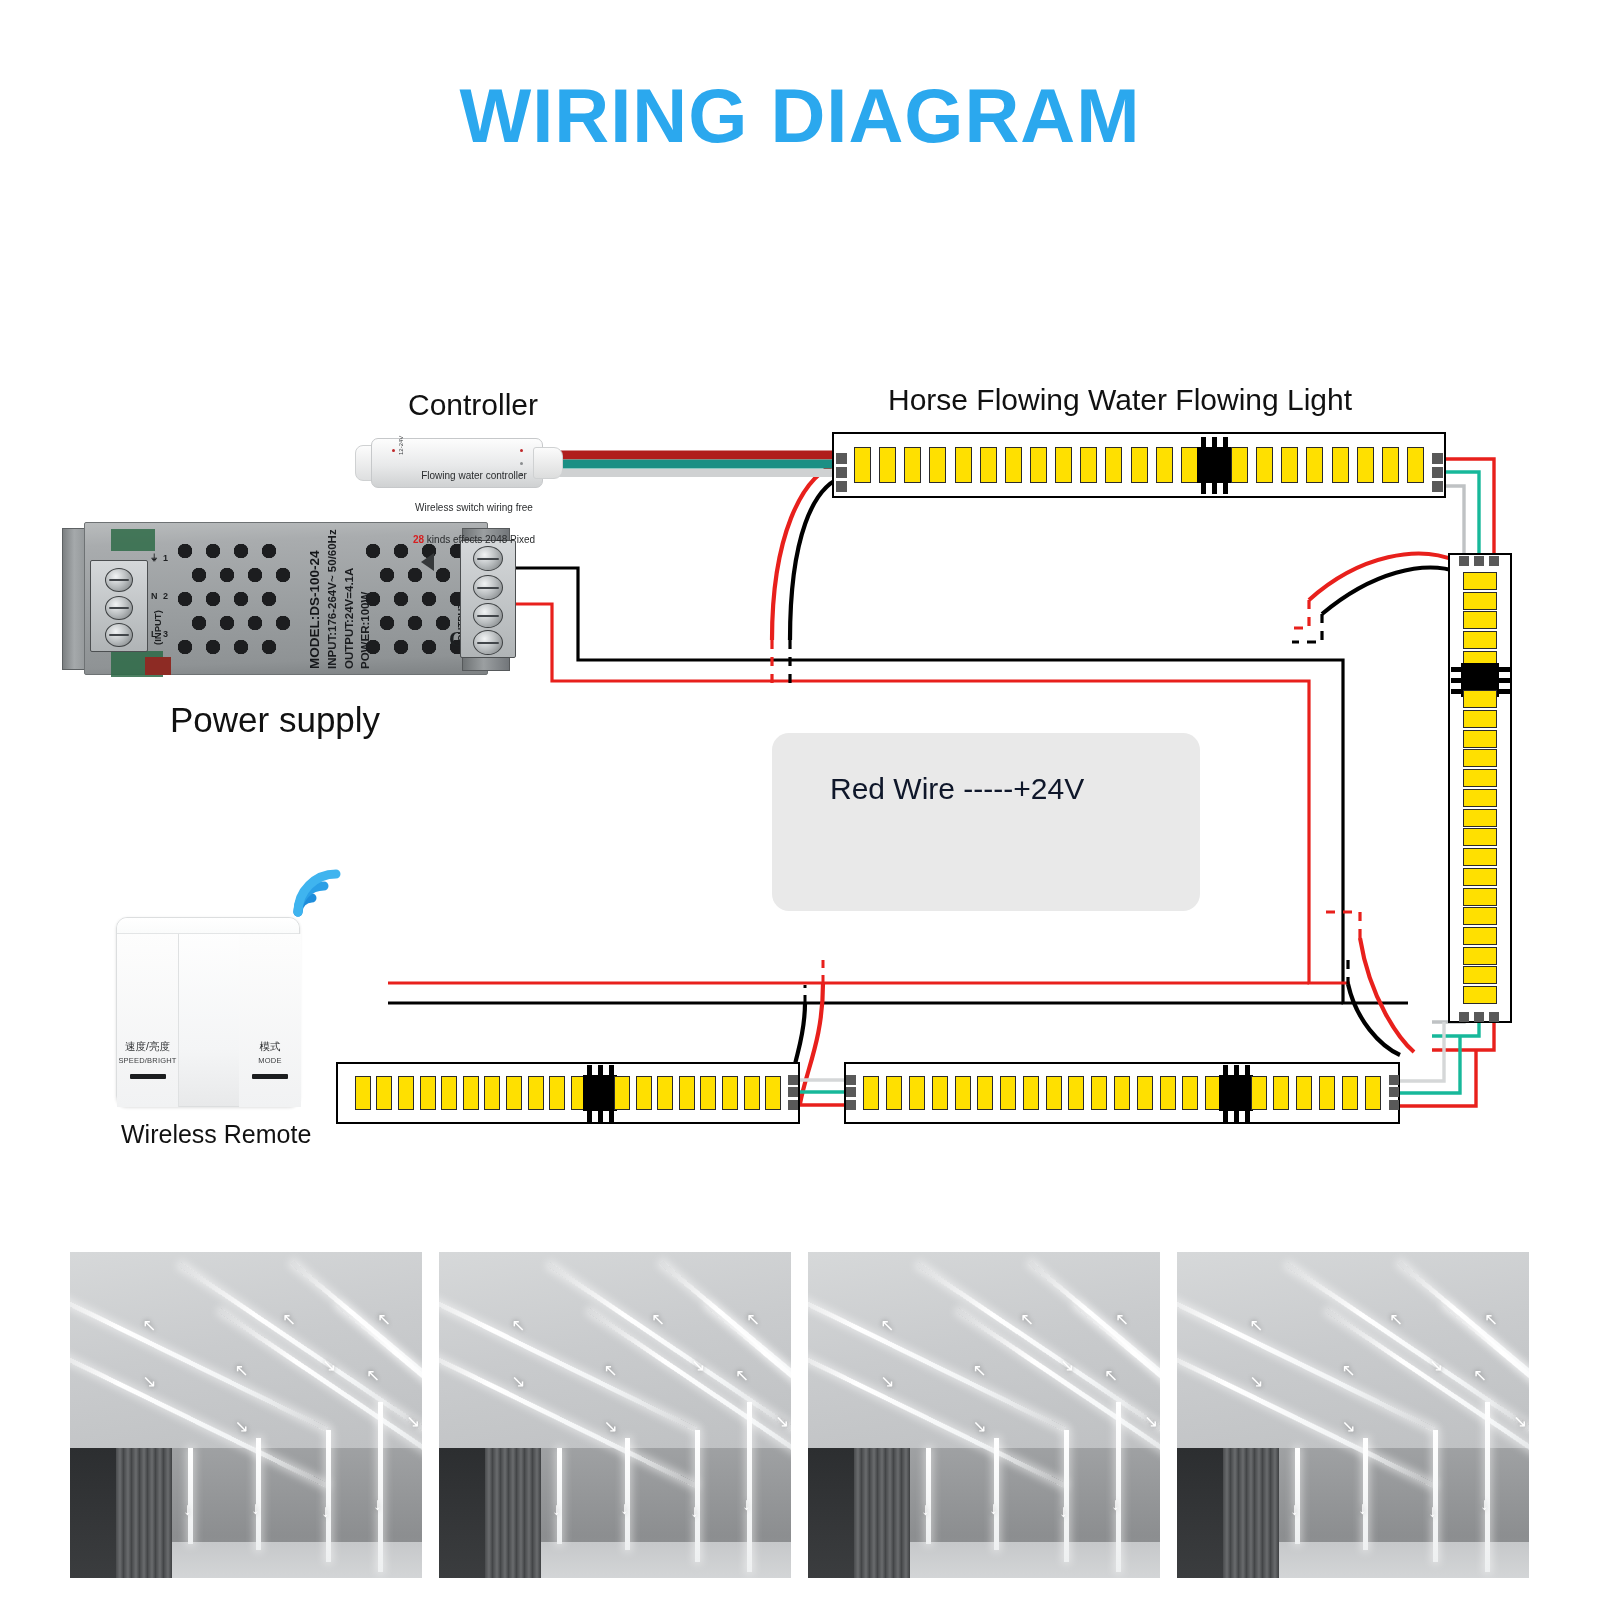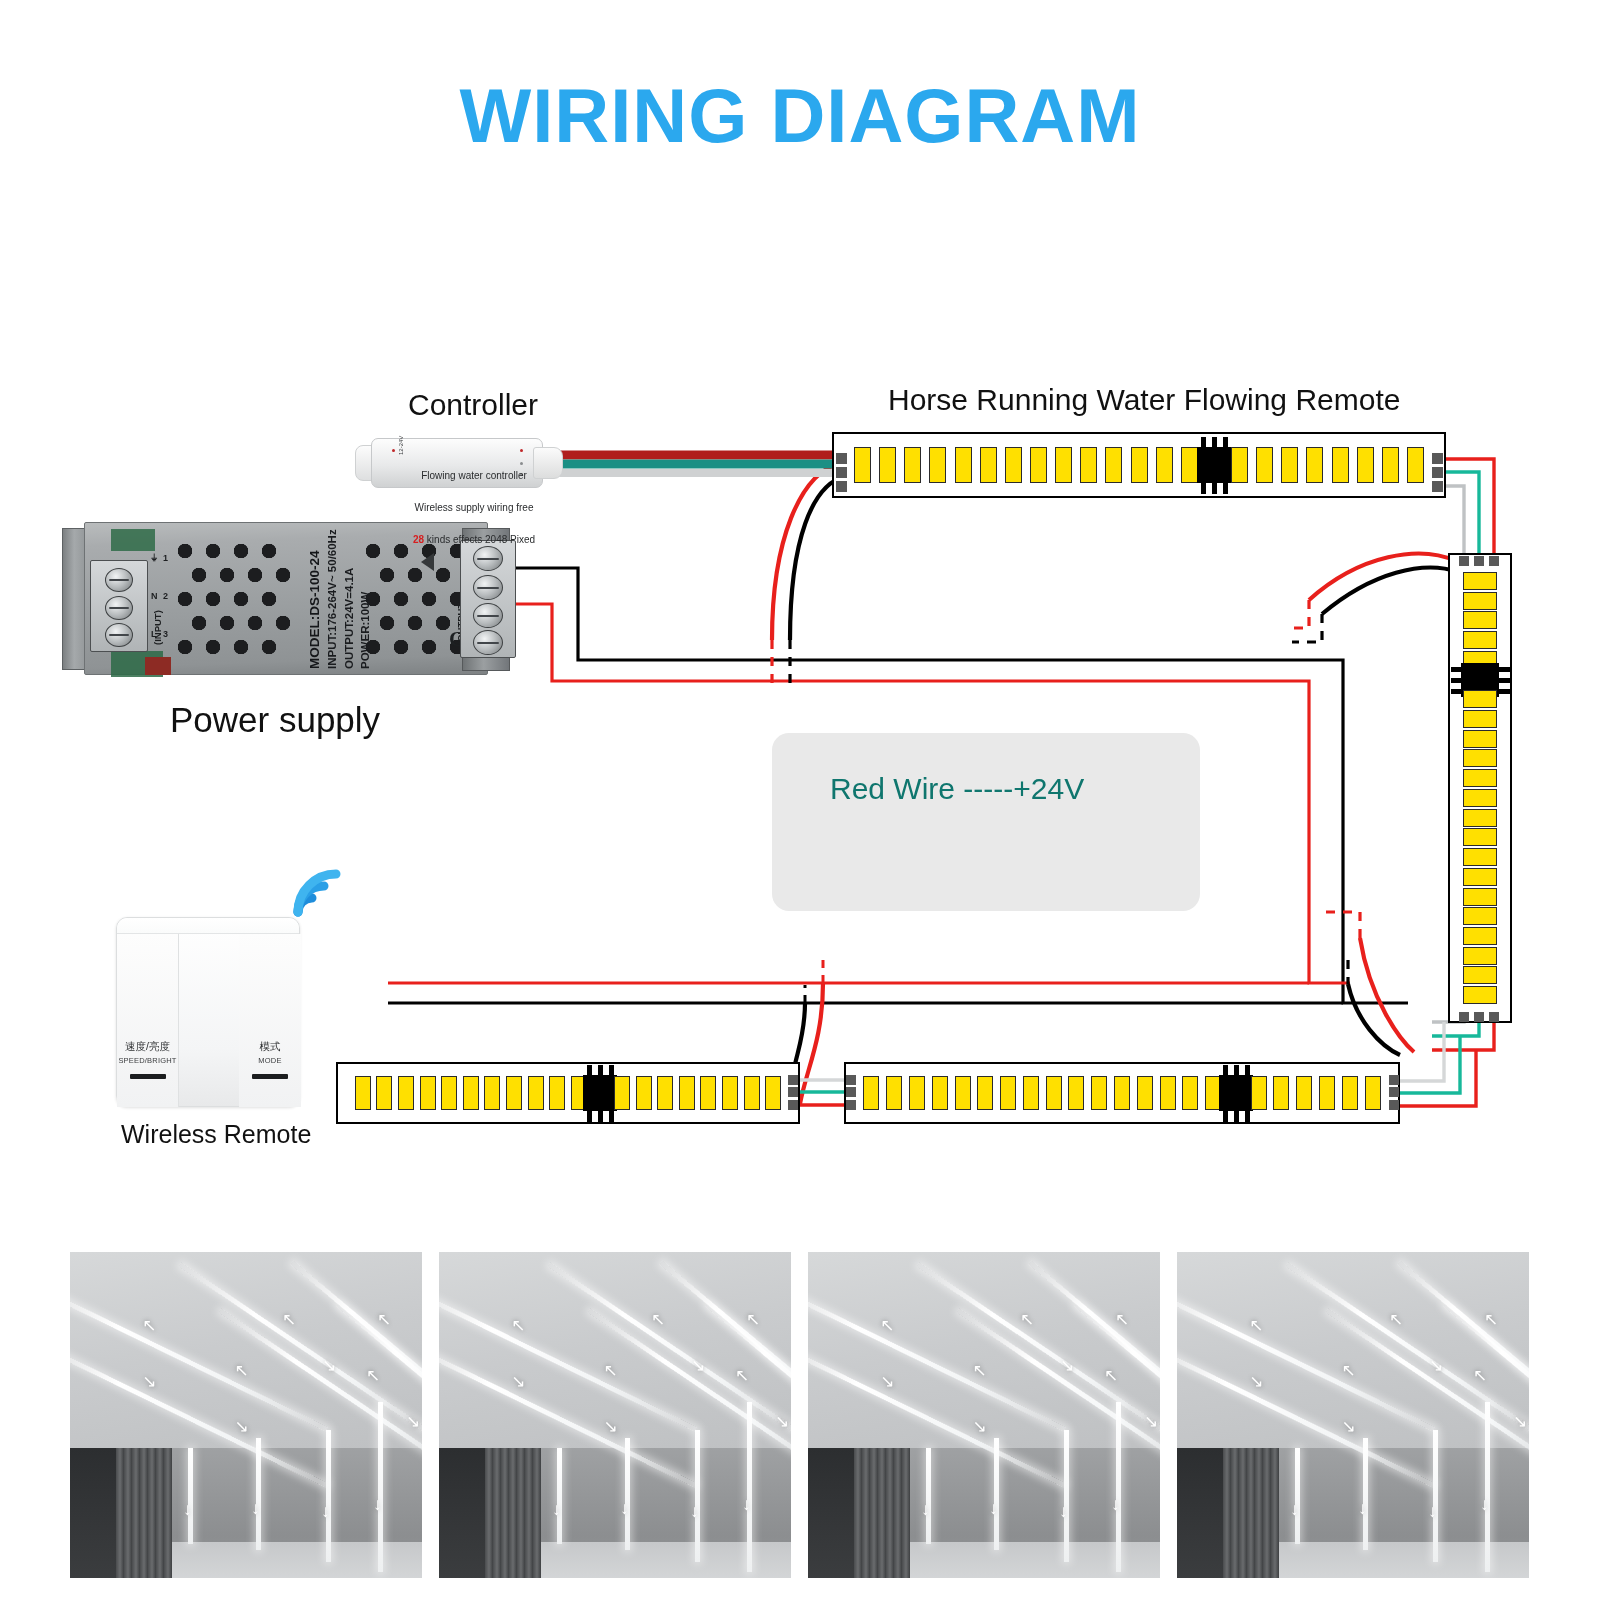--- a/index.html
+++ b/index.html
@@ -185,21 +185,21 @@
               width:36px; height:5px; background:#1b1d1f; border-radius:1px; }
 
   .wifi { position: absolute; left: 288px; top: 866px; width: 64px; height: 56px; }
 
   
   .legend {
     position: absolute; left: 772px; top: 733px; width: 428px; height: 178px;
     background: #e9e9e9; border-radius: 17px;
     padding: 30px 0 0 58px;
   }
-  .legend div { font-size: 30px; color: #0f766e; line-height: 52px; white-space: nowrap; }
+  .legend div { font-size: 30px; color: #0f172a; line-height: 52px; white-space: nowrap; }
 
   
   .strip { position: absolute; background: #fff; border: 2.5px solid #000; }
   .led  { position: absolute; background: #ffe000; border: 1.6px solid #2b2b2b; }
   .ic   { position: absolute; background: #000; }
   .icpin{ position: absolute; background: #000; }
   .pad  { position: absolute; background: #595959; }
 
   
   .photos { position: absolute; left: 70px; top: 1252px; width: 1460px; height: 326px; }
@@ -244,21 +244,21 @@
   svg.wires { position: absolute; left: 0; top: 0; width: 1600px; height: 1600px; pointer-events: none; }
 </style>
 </head>
 <body>
 
 <div id="page">
 
   <div class="title-main">WIRING DIAGRAM</div>
 
   <div class="lbl lbl-controller">Controller</div>
-  <div class="lbl lbl-strip-top">Horse Running Water Flowing Remote</div>
+  <div class="lbl lbl-strip-top">Horse Flowing Water Flowing Light</div>
   <div class="lbl lbl-psu">Power supply</div>
   <div class="lbl lbl-remote">Wireless Remote</div>
 
   <svg class="wires" viewBox="0 0 1600 1600">
 
     <path d="M 512 568 L 578 568 L 578 660 L 1343 660 L 1343 1003 L 1408 1003" fill="none" stroke="#000" stroke-width="3.2"></path>
 
     <path d="M 512 604 L 552 604 L 552 681 L 1309 681 L 1309 983 L 1350 983" fill="none" stroke="#e8201c" stroke-width="3.2"></path>
 
     <path d="M 772 640 C 772 540 800 474 840 463" fill="none" stroke="#e8201c" stroke-width="4.2"></path>
@@ -373,21 +373,21 @@
   <div class="ctrl">
     <div class="ctrl-capL"></div>
     <div class="ctrl-body">
       <div class="ctrl-side">12-24V</div>
       <div class="ctrl-dot" style="left:20px; top:10px;"></div>
       <div class="ctrl-dot" style="left:148px; top:10px;"></div>
       <div class="ctrl-dot ctrl-dotg" style="left:148px; top:23px;"></div>
       <div class="ctrl-dot ctrl-dotg" style="left:148px; top:34px;"></div>
       <div class="ctrl-label">
         <div>Flowing water controller</div>
-        <div>Wireless supply wiring free</div>
+        <div>Wireless switch wiring free</div>
         <div><span class="hl">28</span> <span>kinds effects 2048 Pixed</span></div>
       </div>
     </div>
     <div class="ctrl-capR"></div>
   </div>
 
   <div class="strip" id="strip-top" style="left:832px; top:432px; width:614px; height:66px;">
       <div class="led" style="left: 20.0652px; top: 13px; width: 17px; height: 36px;"></div>
       <div class="led" style="left: 45.1957px; top: 13px; width: 17px; height: 36px;"></div>
       <div class="led" style="left: 70.3261px; top: 13px; width: 17px; height: 36px;"></div>

